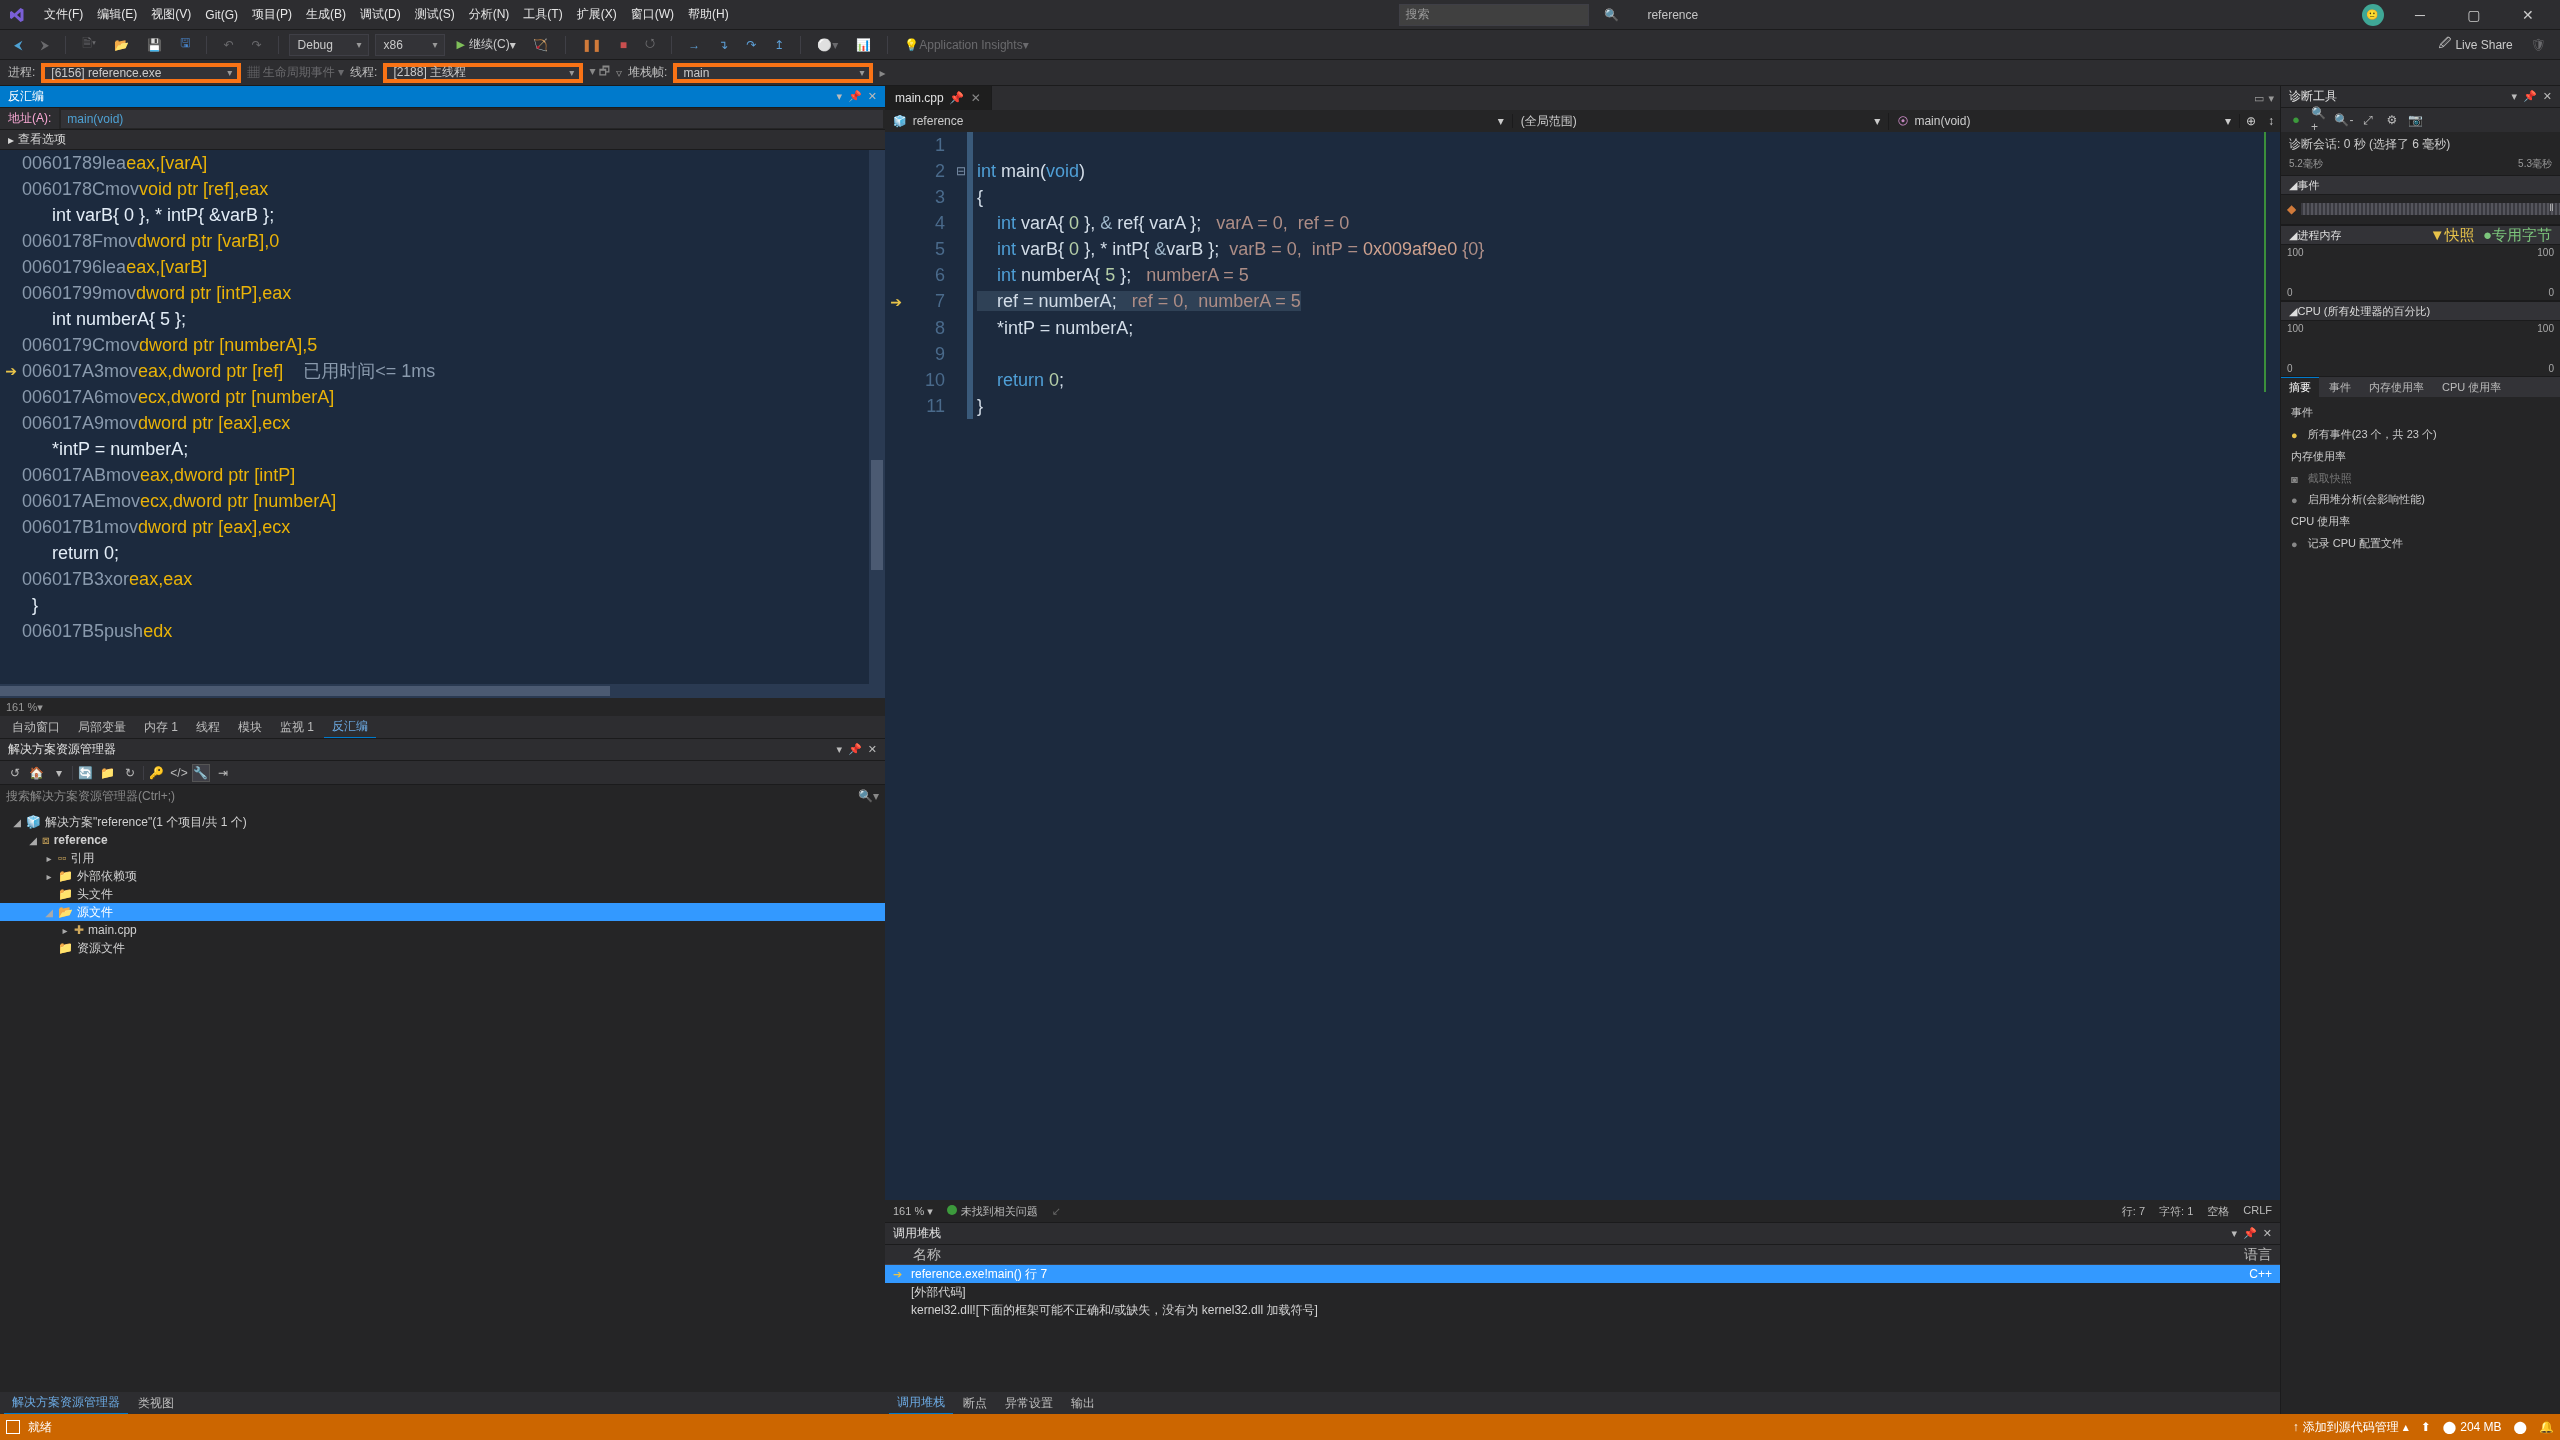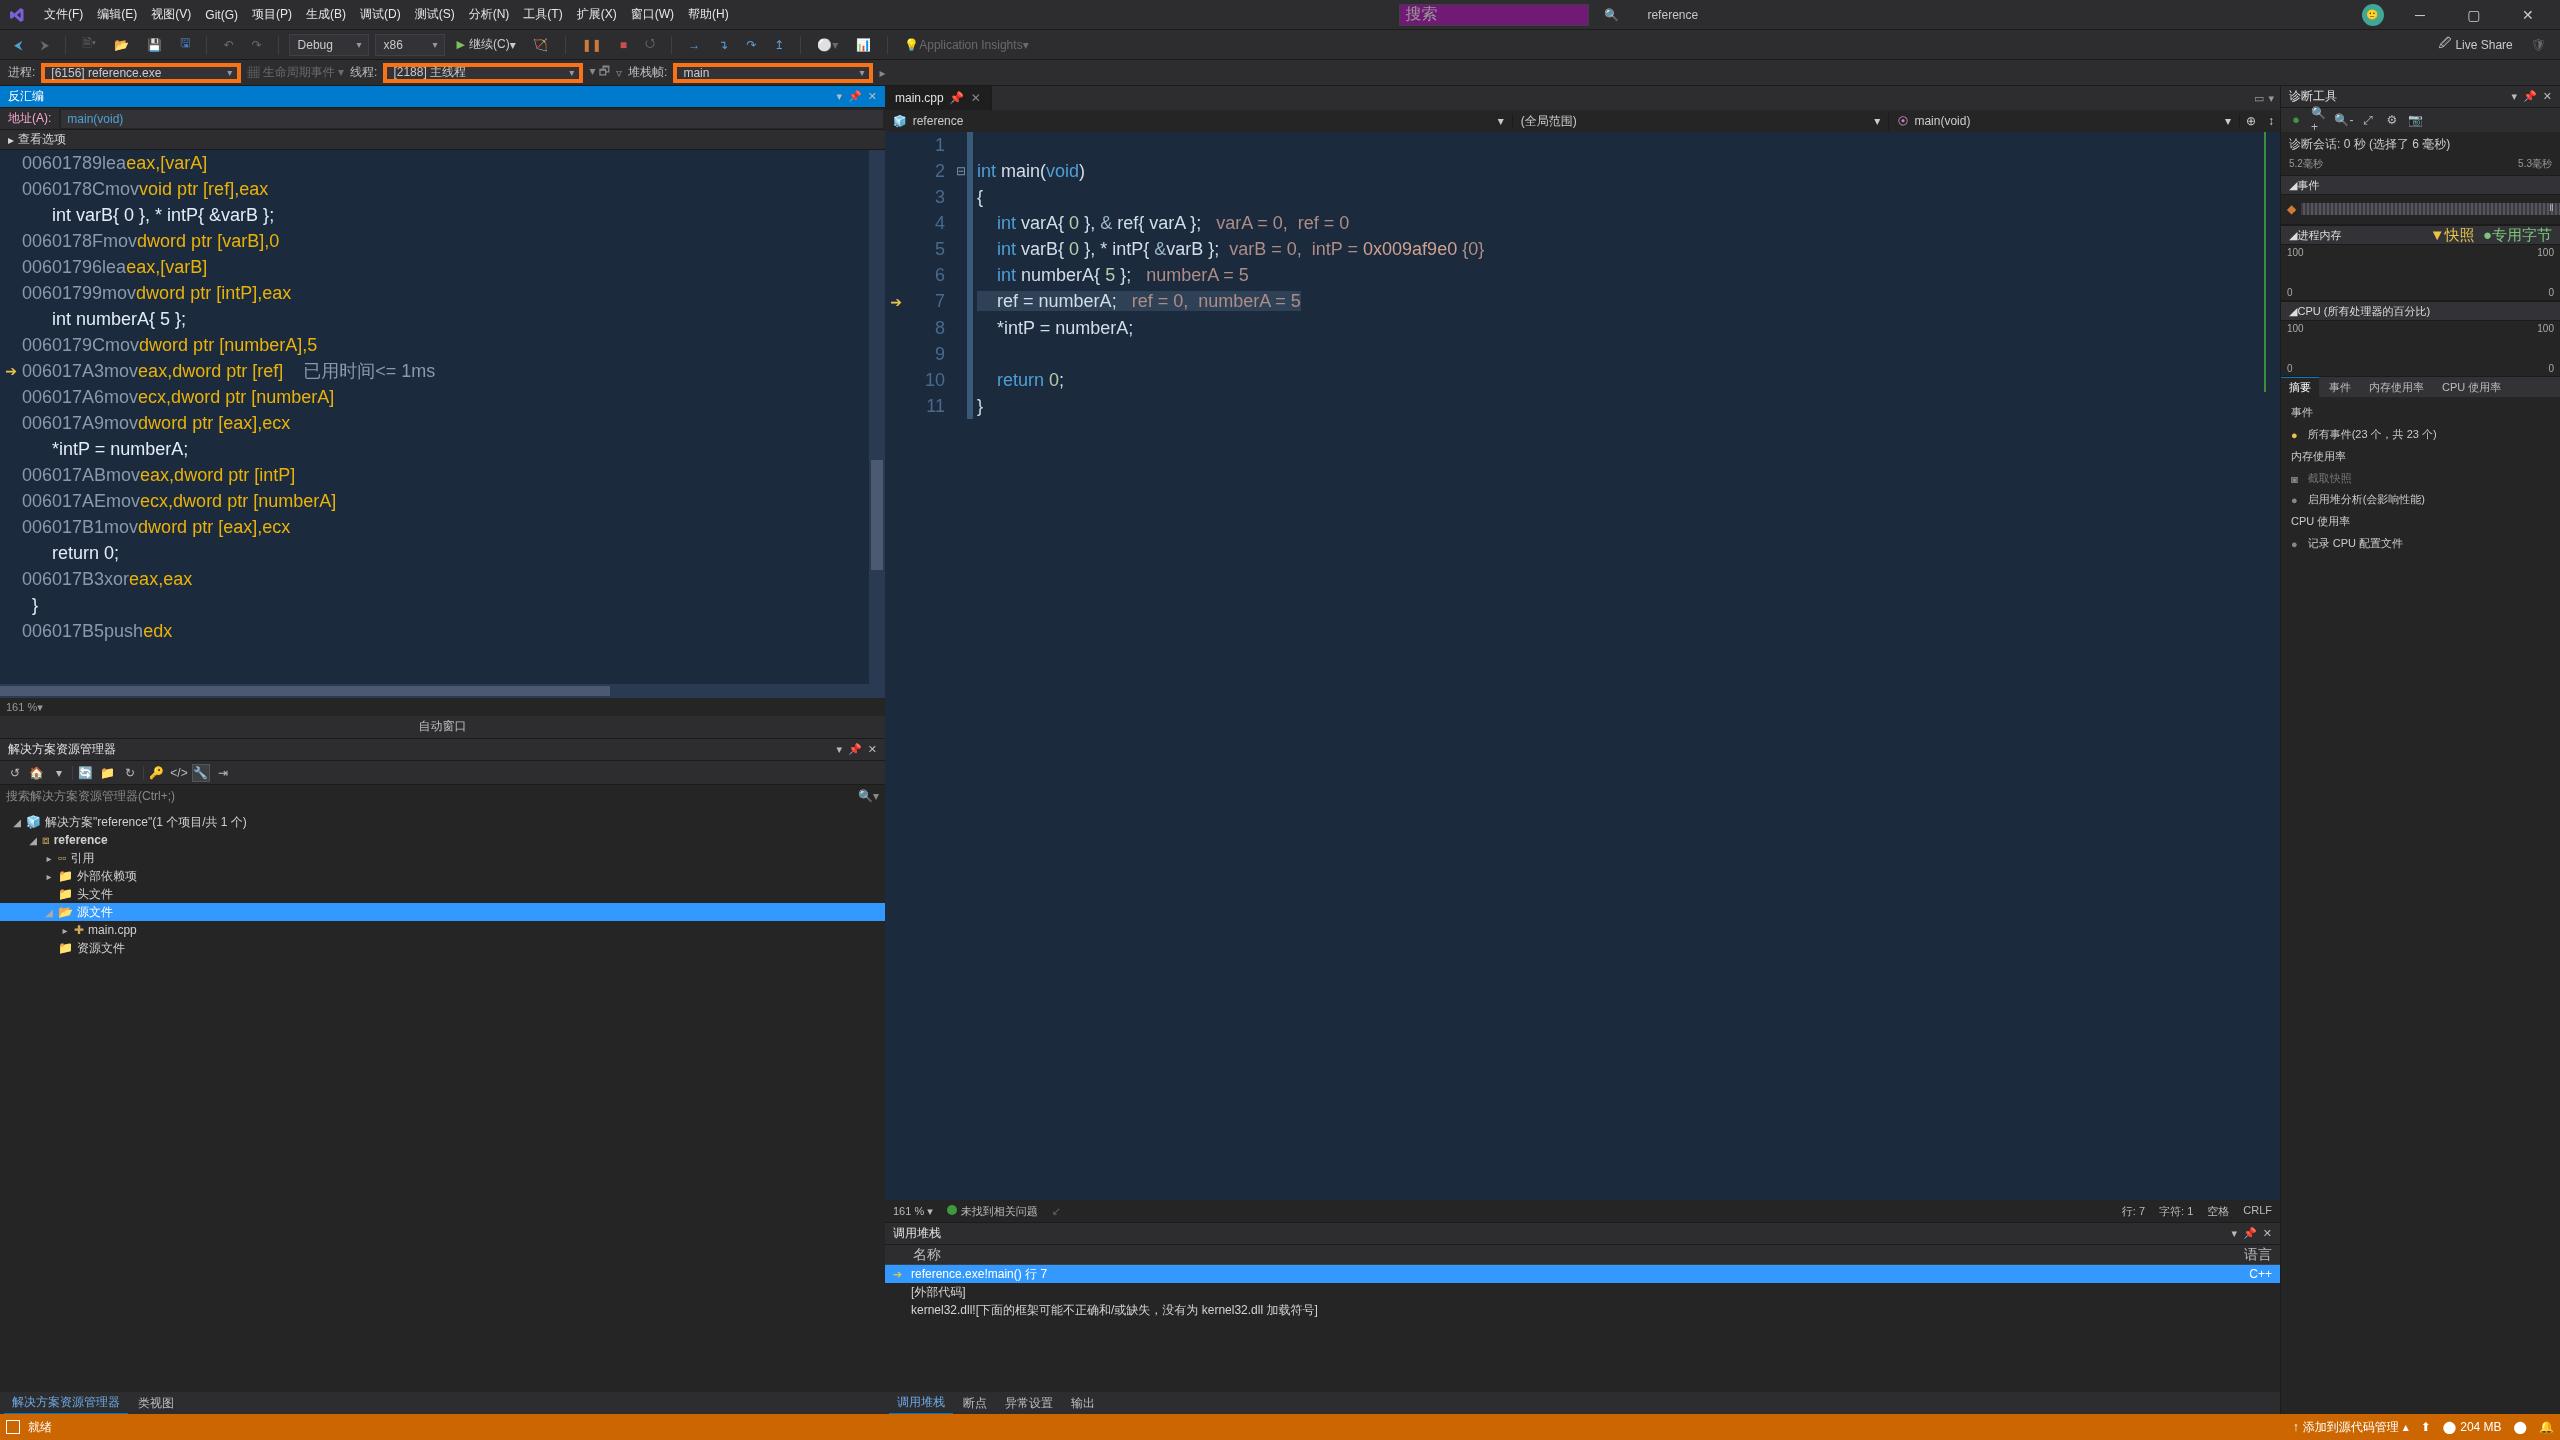--- a/index.html
+++ b/index.html
@@ -1,21 +1,21 @@
 <!DOCTYPE html>
 <html><head>
 <meta charset="utf-8">
 <style>
 * { margin:0; padding:0; box-sizing:border-box; font-family:"Segoe UI","Microsoft YaHei",sans-serif; }
 html,body { width:2560px; height:1440px; background:#1e1e1e; color:#d4d4d4; font-size:12px; overflow:hidden; }
 .menubar { height:30px; background:#2d2d30; display:flex; align-items:center; padding:0 8px; gap:2px; border-bottom:1px solid #1b1b1c; }
 .menubar .vs-logo { width:18px; height:18px; margin-right:10px; display:flex; align-items:center; justify-content:center; }
 .menubar .vs-logo svg { width:16px; height:16px; }
 .menubar .item { padding:4px 6px; color:#e6e6e6; cursor:pointer; font-size:12px; }
-.menubar .search-box { margin-left:auto; width:190px; background:#701a75; border:1px solid #3f3f46; height:22px; display:flex; align-items:center; padding:0 6px; color:#999; font-size:16px; cursor:text; }
+.menubar .search-box { margin-left:auto; width:190px; background:#404040; border:1px solid #3f3f46; height:22px; display:flex; align-items:center; padding:0 6px; color:#999; font-size:12px; cursor:text; }
 .menubar .sln-name { margin-left:20px; color:#c5c5c5; font-size:12px; }
 .menubar .win-right { margin-left:auto; display:flex; align-items:center; gap:18px; padding-right:6px; }
 .menubar .account-icon { width:22px;height:22px;border-radius:50%;background:#3fa796;display:flex;align-items:center;justify-content:center;color:#fff;font-size:10px; }
 .menubar .win-btn { width:36px; height:24px; display:flex; align-items:center; justify-content:center; color:#ccc; cursor:pointer; font-size:14px; }
 
 .toolbar { height:30px; background:#2d2d30; display:flex; align-items:center; padding:0 8px; gap:6px; border-bottom:1px solid #1b1b1c; }
 .toolbar .sep { width:1px; height:18px; background:#3f3f46; margin:0 4px; }
 .toolbar .btn { height:22px; padding:0 6px; display:flex; align-items:center; color:#cacaca; cursor:pointer; font-size:12px; }
 .toolbar .muted { color:#6a6a6d; }
 .toolbar .combo { height:22px; background:#333337; border:1px solid #3f3f46; padding:0 24px 0 8px; display:flex; align-items:center; color:#cacaca; font-size:12px; position:relative; cursor:pointer;}
@@ -55,21 +55,21 @@
 .disasm-line { display:flex; padding-left:22px; white-space:pre; color:#aebccd;}
 .disasm-line .gutter { position:absolute; left:2px; width:18px; text-align:center;}
 .disasm-line.src { color:#e3edf7;}
 .disasm-line .addr { color:#8a9aad;}
 .disasm-line .op   { color:#8a9aad;}
 .disasm-line .args { color:#eab308;}
 .disasm-line .comment { color:#8a9aad; margin-left:20px;}
 .arrow-yellow { color:#e8c34a; font-size:14px;}
 .disasm-zoom { height:18px; background:#252526; color:#999; font-size:11px; display:flex; align-items:center; padding:0 6px;}
 
-.bottom-tabs { height:22px; background:#2d2d30; display:flex; align-items:center; gap:2px; padding:0 4px;flex-direction:column; }
+.bottom-tabs { height:22px; background:#2d2d30; display:flex; align-items:center; gap:2px; padding:0 4px; }
 .bottom-tabs .tab { padding:2px 8px; color:#bdbdbd; font-size:12px; cursor:pointer;}
 .bottom-tabs .tab.active { color:#6ba8e0; border-bottom:2px solid #007acc;}
 
 .sln-panel { flex:1; display:flex; flex-direction:column; border-top:1px solid #1b1b1c;}
 .sln-toolbar { height:24px; background:#2d2d30; display:flex; align-items:center; gap:4px; padding:0 6px; border-bottom:1px solid #1b1b1c;}
 .sln-toolbar .ic { width:18px; height:18px; display:flex; align-items:center; justify-content:center; color:#bbb; font-size:12px; cursor:pointer;}
 .sln-toolbar .ic.active { background:#3f3f46; border:1px solid #555;}
 .sln-search { height:22px; display:flex; align-items:center; padding:0 6px; color:#888; font-size:12px; background:#252526; cursor:text;}
 .sln-search .search-ic { margin-left:auto; font-size:12px;}
 .sln-tree { flex:1; background:#252526; overflow:auto; padding:6px 0;}

